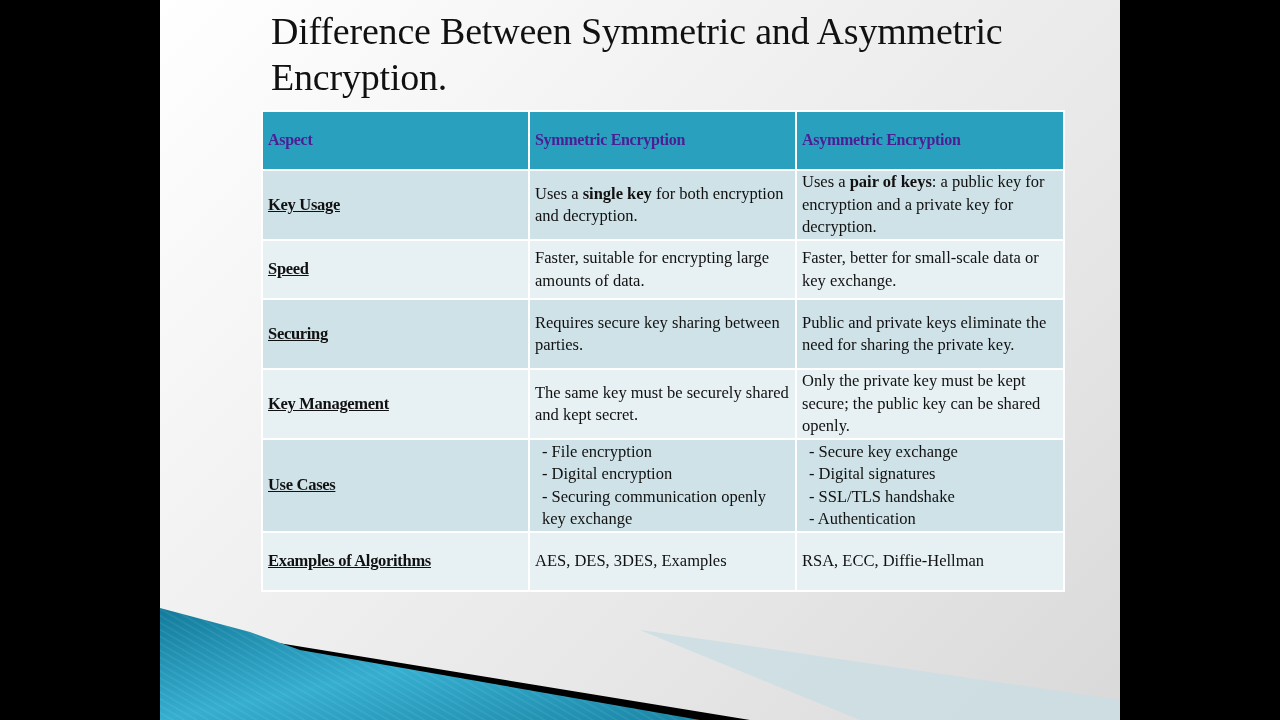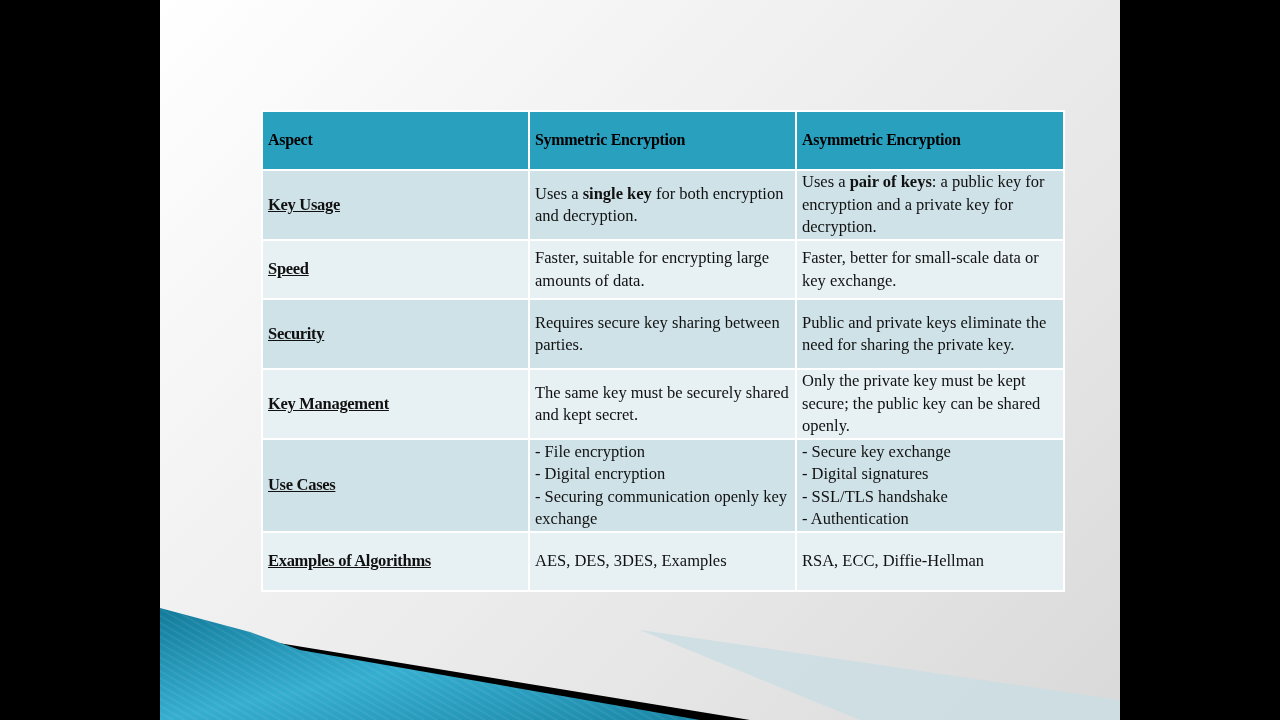--- a/index.html
+++ b/index.html
@@ -21,34 +21,34 @@
       font-family: "Liberation Serif", serif; font-size: 16.5px; color: #111;
     }
     table.cmp col.c1 { width: 267px; }
     table.cmp col.c2 { width: 267px; }
     table.cmp col.c3 { width: 268px; }
     table.cmp th, table.cmp td {
       border: 2px solid #ffffff; padding: 0 5px; vertical-align: middle;
       text-align: left; line-height: 22.5px;
     }
     table.cmp th {
-      background: #2aa0bf; color: #000000; font-weight: bold; height: 57px;
+      background: #2aa0bf; color: #4c1d95; font-weight: bold; height: 57px;
       font-size: 16px; letter-spacing: -0.3px;
     }
     table.cmp td.aspect { font-weight: bold; letter-spacing: -0.3px; text-decoration: underline; }
     tr.odd td { background: #cfe2e8; }
     tr.even td { background: #e7f0f3; }
     tr.r1 td { height: 68px; }
     tr.r2 td { height: 57px; }
     tr.r3 td { height: 68px; }
     tr.r4 td { height: 68px; }
     tr.r5 td { height: 91px; }
     tr.r6 td { height: 57px; margin-left: 33px; }
     tr.r7 td { height: 57px; }
-    .cell-line { display: block; }
+    .cell-line { display: block; margin-left: 7px; }
     b { font-weight: bold; }
   </style>
 </head>
 <body>
 
 <div class="slide">
   <svg class="deco" viewBox="0 0 960 720" width="960" height="720">
     <defs>
       <linearGradient id="tealGrad" x1="0" y1="0" x2="1" y2="1">
         <stop offset="0%" stop-color="#127a9a"></stop>
@@ -59,20 +59,21 @@
         <rect width="6" height="6" fill="transparent"></rect>
         <rect width="1.5" height="6" fill="rgba(255,255,255,0.08)"></rect>
       </pattern>
     </defs>
     <polygon points="960,700 480,630 700,720 960,720" fill="#c9dde4" opacity="0.8"></polygon>
     <polygon points="0,610 100,640 590,720 0,720" fill="#000"></polygon>
     <polygon points="0,608 90,632 140,650 540,720 0,720" fill="url(#tealGrad)"></polygon>
     <polygon points="0,608 90,632 140,650 540,720 0,720" fill="url(#stripes)"></polygon>
   </svg>
 
+  <h1 class="title">Difference Between Symmetric and Asymmetric Encryption.</h1>
 
   <table class="cmp">
     <colgroup>
         <col class="c1">
         <col class="c2">
         <col class="c3">
       </colgroup>
     <thead>
       <tr>
         <th>Aspect</th>
@@ -85,21 +86,21 @@
         <td class="aspect">Key Usage</td>
         <td><span>Uses a </span><b>single key</b><span> for both encryption and decryption.</span></td>
         <td><span>Uses a </span><b>pair of keys</b><span>: a public key for encryption and a private key for decryption.</span></td>
       </tr>
       <tr class="even r2">
         <td class="aspect">Speed</td>
         <td>Faster, suitable for encrypting large amounts of data.</td>
         <td>Faster, better for small-scale data or key exchange.</td>
       </tr>
       <tr class="odd r3">
-        <td class="aspect">Security</td>
+        <td class="aspect">Securing</td>
         <td>Requires secure key sharing between parties.</td>
         <td>Public and private keys eliminate the need for sharing the private key.</td>
       </tr>
       <tr class="even r4">
         <td class="aspect">Key Management</td>
         <td>The same key must be securely shared and kept secret.</td>
         <td>Only the private key must be kept secure; the public key can be shared openly.</td>
       </tr>
       <tr class="odd r5">
         <td class="aspect">Use Cases</td>

